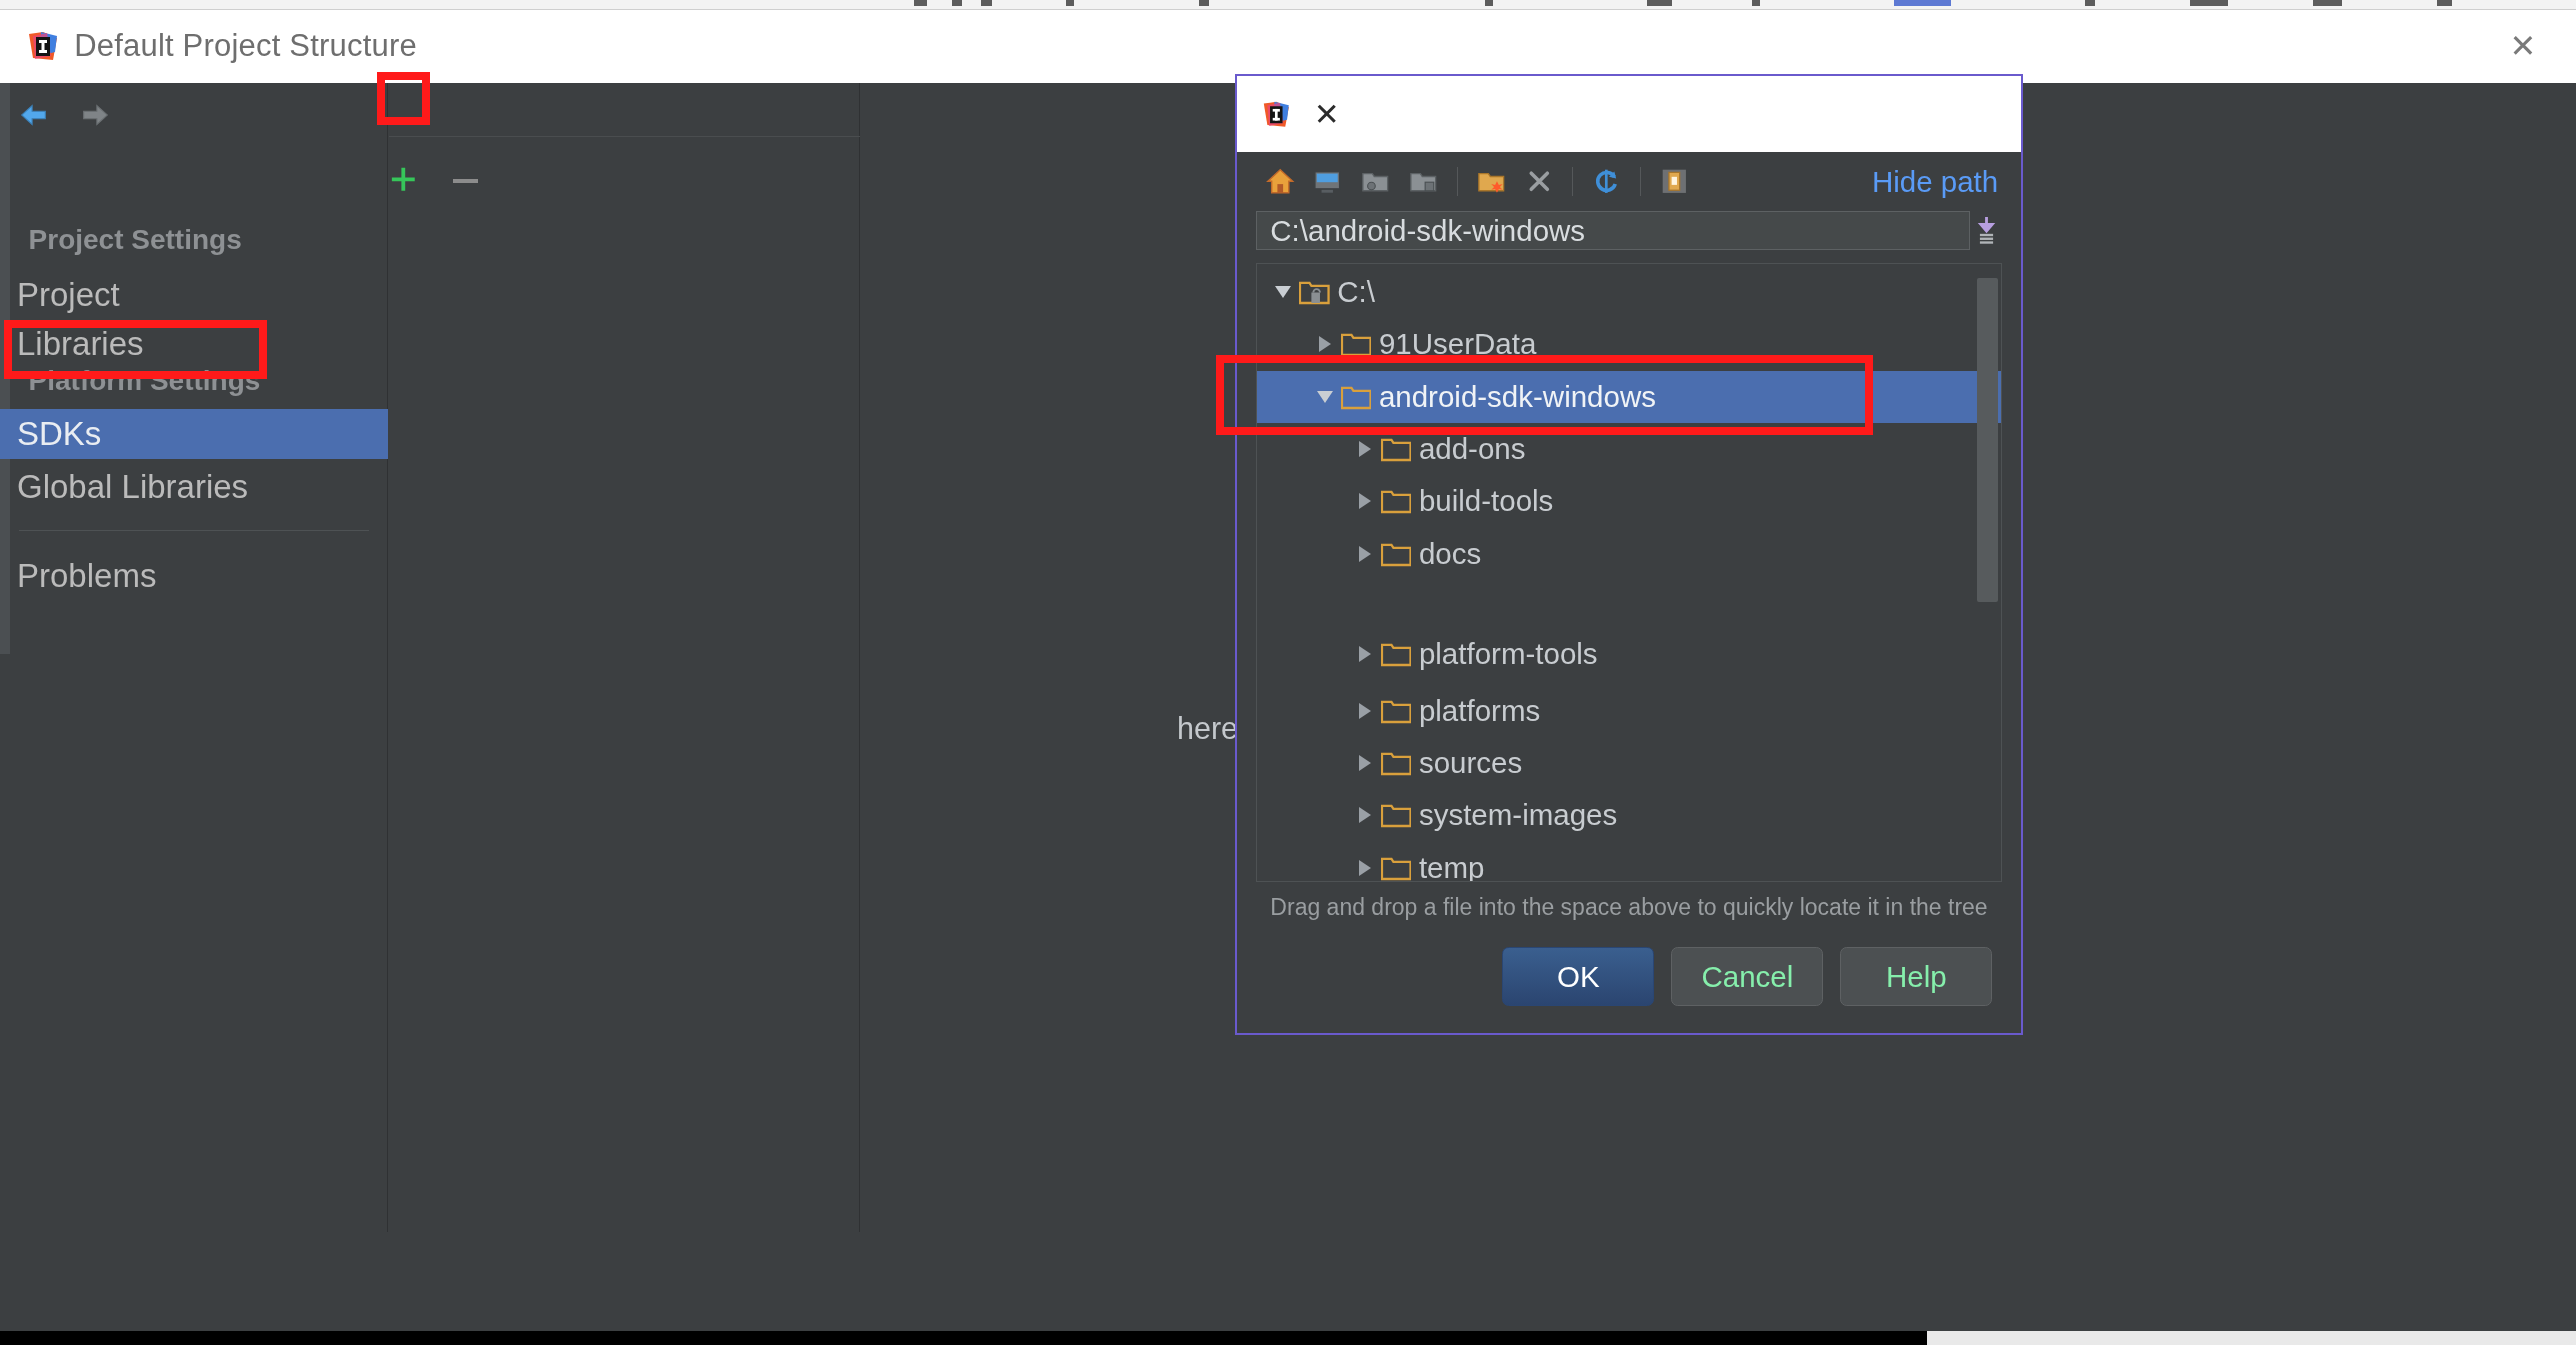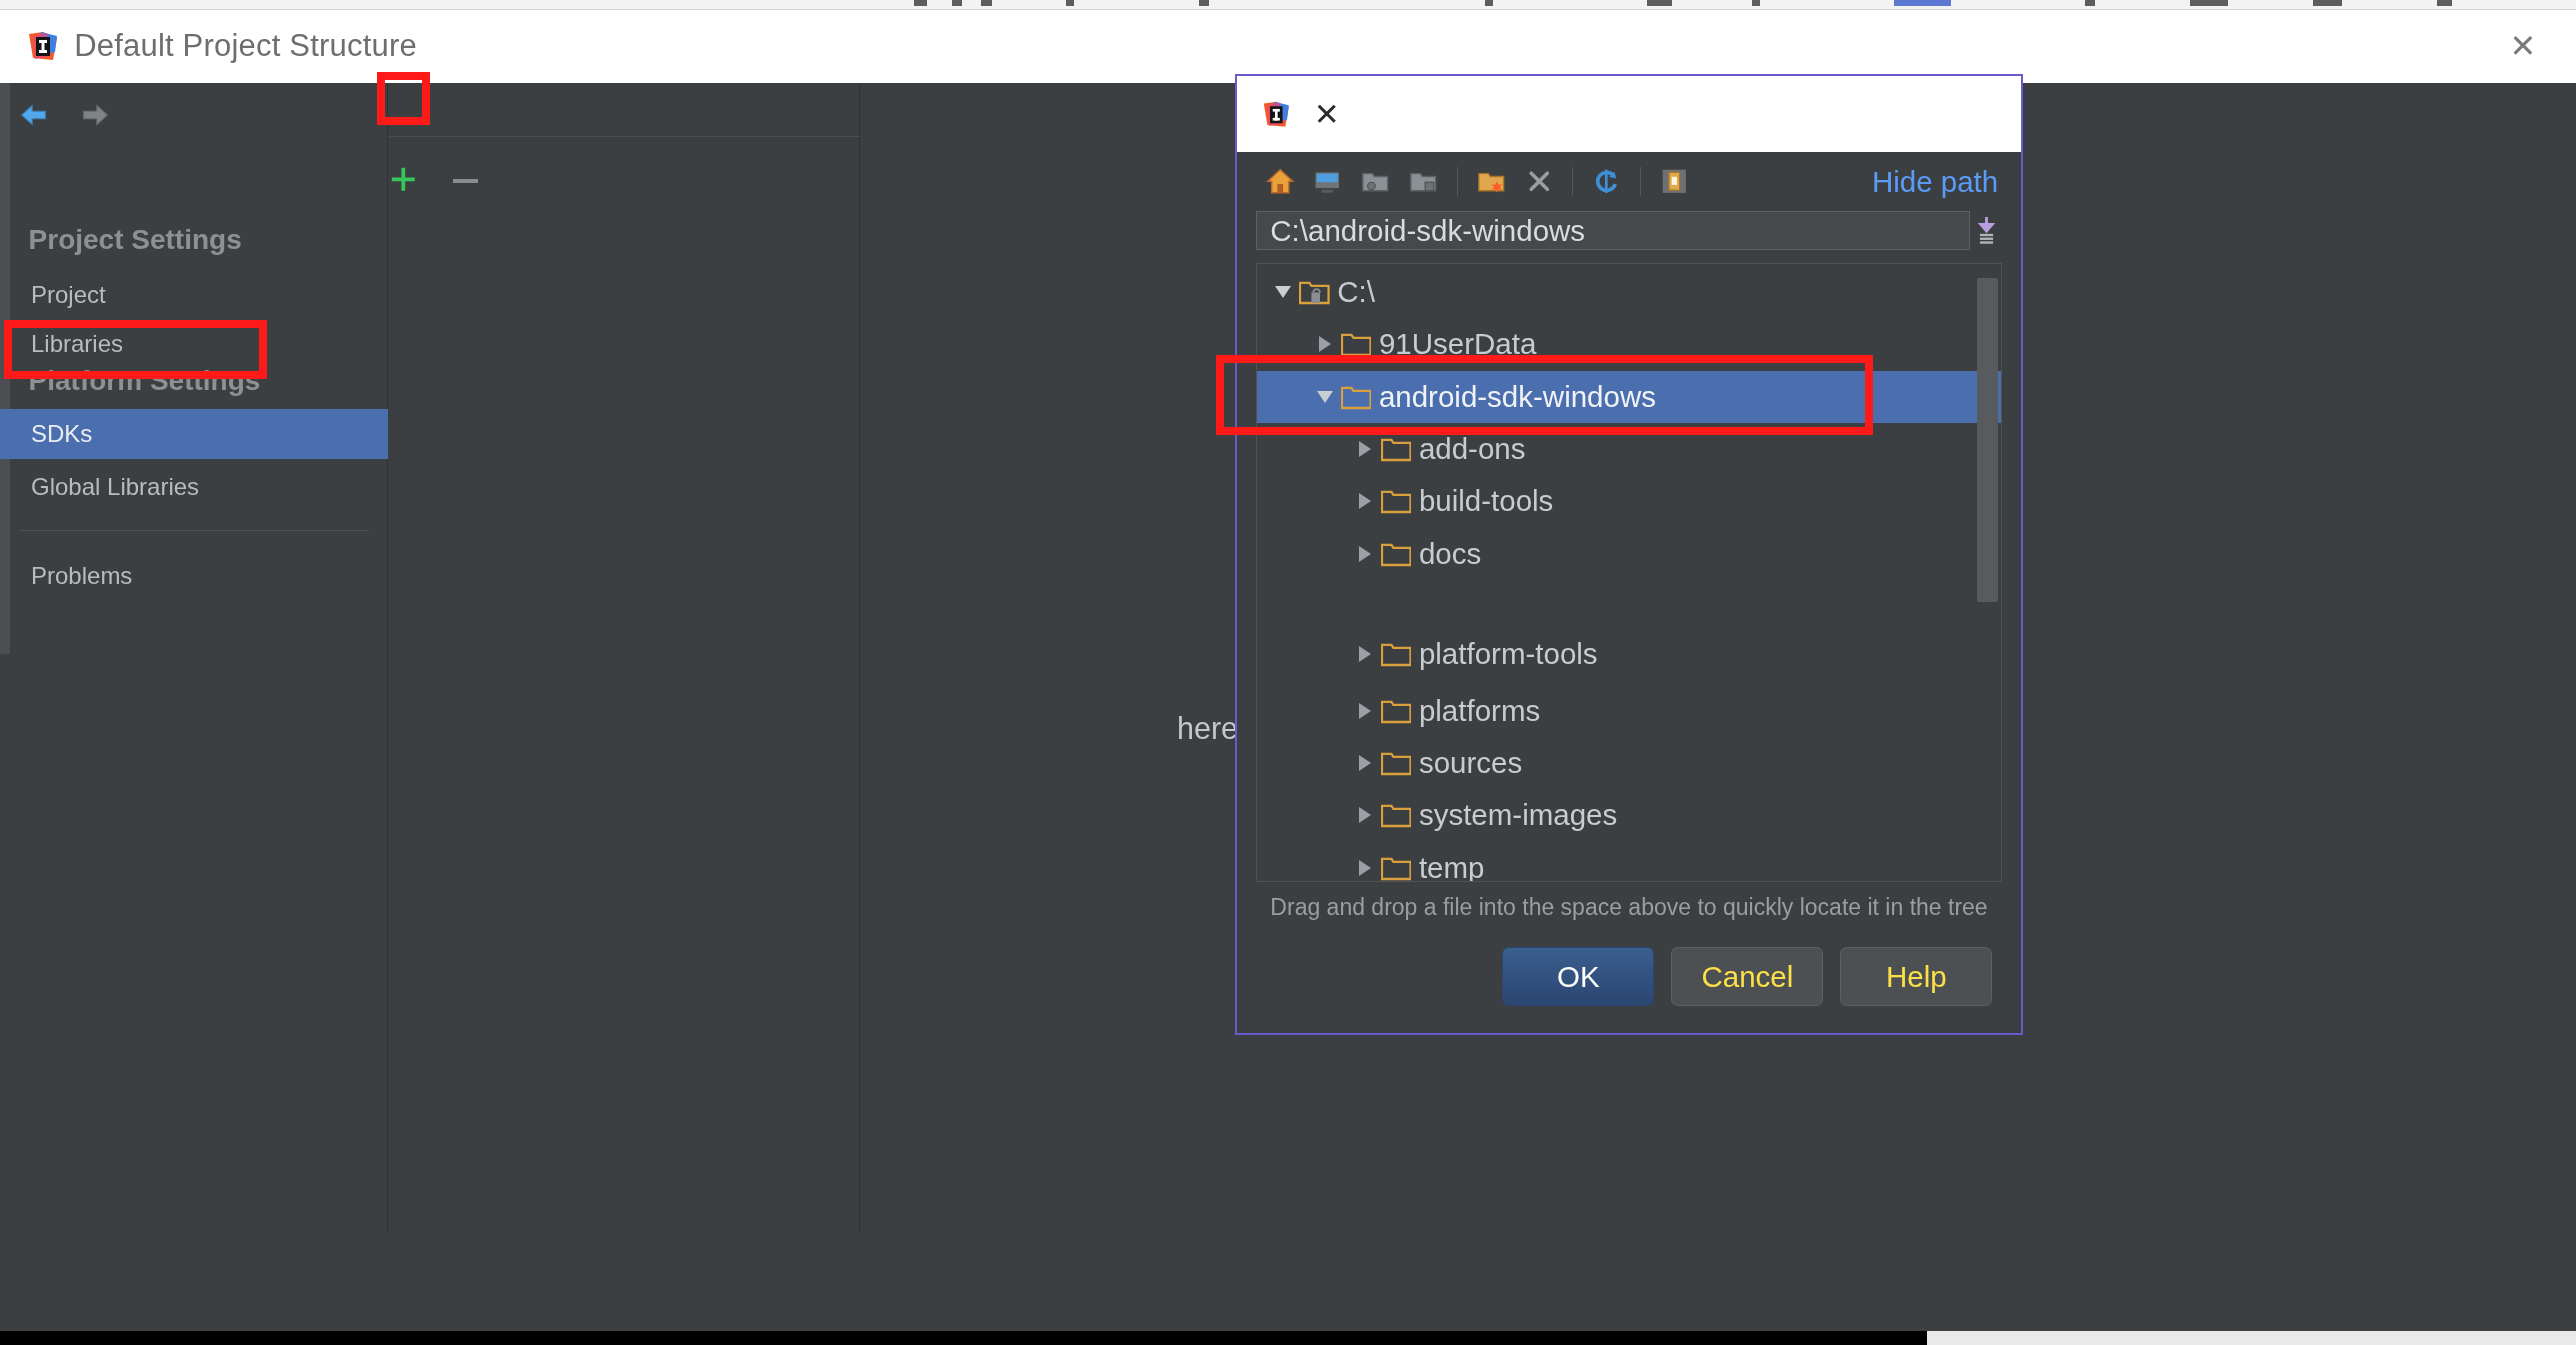--- a/index.html
+++ b/index.html
@@ -81,21 +81,21 @@
   .sec-head {
     position: absolute; left: 28.6px;
     font-size: 28px; font-weight: bold; color: #8e9194;
     white-space: nowrap;
   }
   .nav-item {
     position: absolute; left: 0; width: 388px; height: 50px;
     display: flex; align-items: center;
   }
   .nav-item > span {
-    padding-left: 31px; font-size: 24px; color: #bbbbbb; white-space: nowrap;
+    padding-left: 17px; font-size: 33px; color: #bbbbbb; white-space: nowrap;
   }
   .nav-item.selected { background: #4b6eaf; }
   .nav-item.selected > span { color: #e9edf2; }
   .nav-sep {
     position: absolute; left: 19px; width: 350px; height: 1px; background: #4e5254;
   }
 
   
   .center-pane {
     position: absolute; left: 389px; top: 0; width: 471px; height: 1149px;
@@ -114,21 +114,21 @@
 
   
   .bottombar {
     position: absolute; left: 0; top: 1232px; width: 2576px; height: 99px;
     display: flex; align-items: center; justify-content: flex-end;
     padding-right: 42px; gap: 19px;
   }
   .btn {
     height: 63px; min-width: 141px; padding: 0 27px;
     border-radius: 6.7px; border: 1px solid #5e6163;
-    background: #4c5052; color: #fde047;
+    background: #4c5052; color: #86efac;
     font-size: 29.5px; display: flex; align-items: center; justify-content: center;
     font-family: "Liberation Sans", sans-serif;
   }
   .btn.primary {
     background: linear-gradient(#3a5f8f, #2b4570);
     border-color: #2a4673; color: #ffffff; margin-left: 46px;
   }
   .btn.disabled { color: #7e8285; border-color: #55585a; }
 
   .bottom-black {

